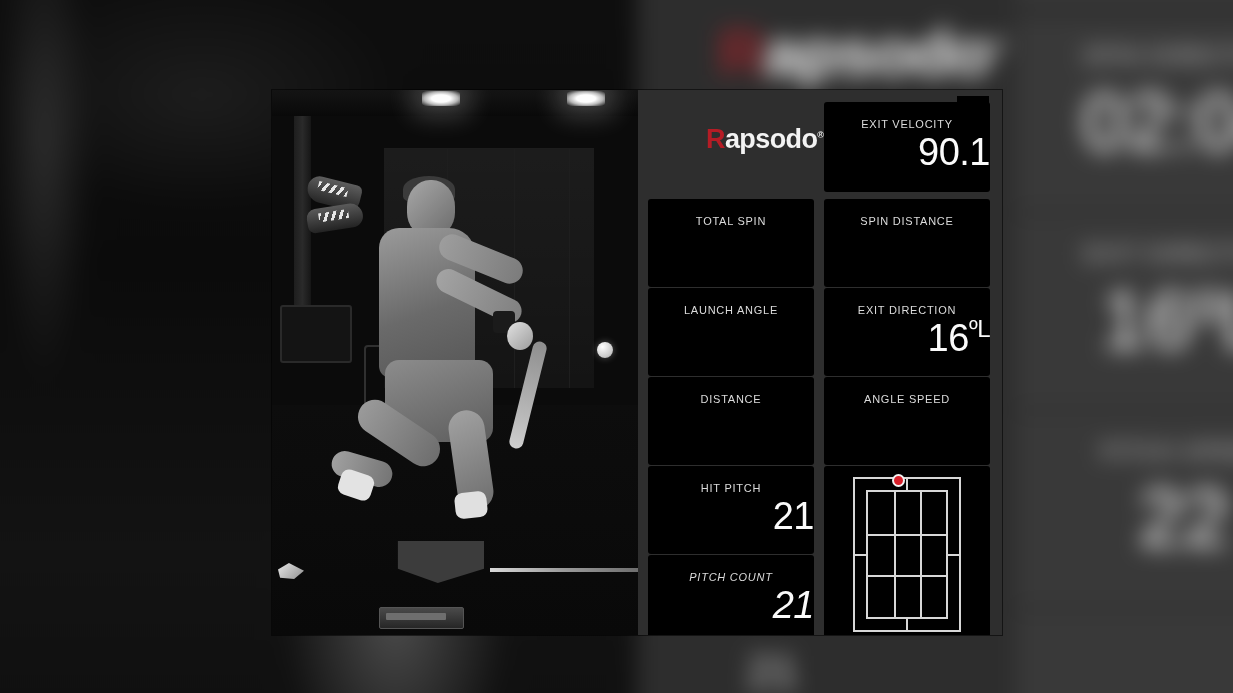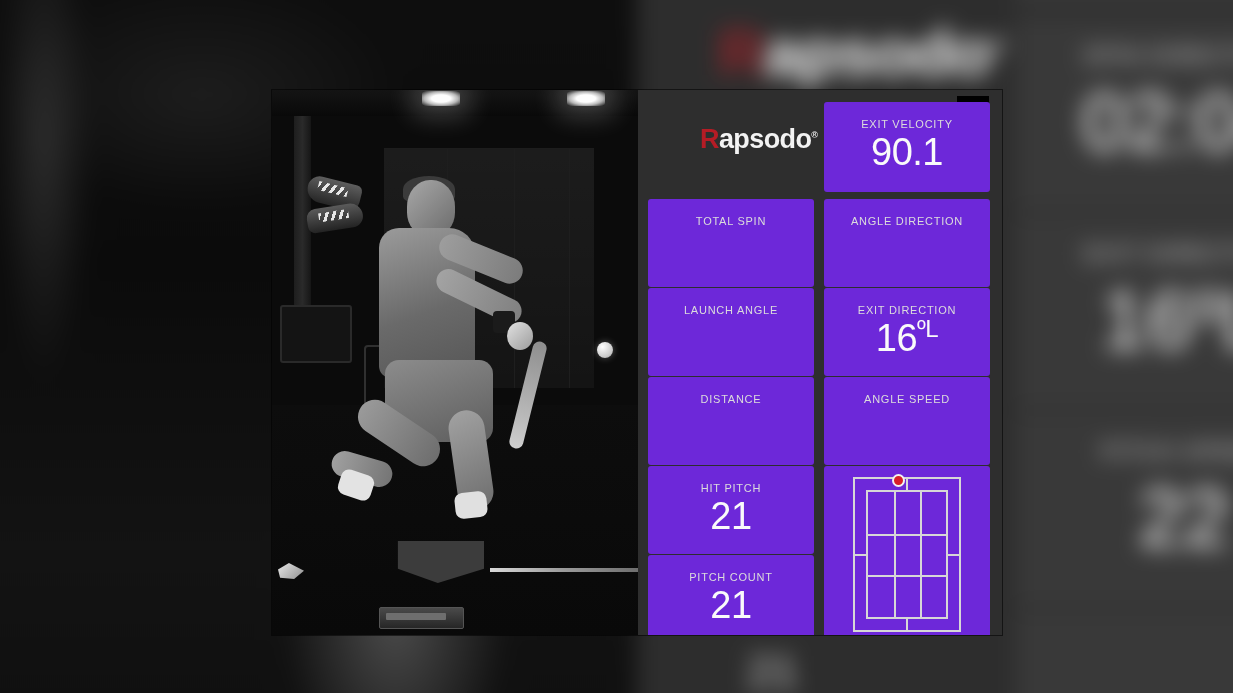--- a/index.html
+++ b/index.html
@@ -253,21 +253,21 @@
     position: absolute; left: 92px; top: 255px; width: 40px; height: 68px;
     border: 2px solid #303030; border-radius: 4px 4px 0 0;
   }
 
   
   .panel {
     position: relative;
     width: 364px; height: 545px;
     background: #2e2e2e;
     flex: 0 0 364px;
-    padding: 8px 10px 10px 18px;
+    padding: 8px 10px 10px 24px;
   }
 
   .panel-head {
     position: relative;
     height: 76px;
   }
   .logo {
     position: absolute;
     left: 44px; top: 28px;
     font-size: 27px;
@@ -293,54 +293,54 @@
   }
 
   .grid {
     position: absolute;
     left: 10px; top: 12px;
     width: 344px;
   }
 
   .card {
     position: absolute;
-    background: #6d28d9;
+    background: #000000;
     border-radius: 3px;
   }
   .card .label {
     position: absolute;
     left: 0; right: 0; top: 16px;
     text-align: center;
     font-size: 11px;
     letter-spacing: 0.75px;
     color: #dcdcdc;
     font-weight: 400;
   }
   .card .value {
     position: absolute;
     left: 0; right: 0; top: 30px;
-    text-align: center;
+    text-align: right;
     font-size: 38px;
     font-weight: 300;
     color: #fafafa;
     line-height: 1.1;
     letter-spacing: -0.5px;
   }
   .card .value .deg { font-size: 24px; vertical-align: super; line-height: 0; }
 
   
   .c-ev   { left: 176px; top: 0px;   width: 166px; height: 90px; }
   .c-ts   { left: 0px;   top: 97px;  width: 166px; height: 88px; }
   .c-sd   { left: 176px; top: 97px;  width: 166px; height: 88px; }
   .c-la   { left: 0px;   top: 186px; width: 166px; height: 88px; }
   .c-ed   { left: 176px; top: 186px; width: 166px; height: 88px; }
   .c-di   { left: 0px;   top: 275px; width: 166px; height: 88px; }
   .c-ps   { left: 176px; top: 275px; width: 166px; height: 88px; }
   .c-hc   { left: 0px;   top: 364px; width: 166px; height: 88px; }
-  .c-pc   { left: 0px;   top: 453px; width: 166px; height: 88px; }
+  .c-pc   { left: 0px;   top: 453px; width: 166px; height: 88px; font-style: italic; }
   .c-court{ left: 176px; top: 364px; width: 166px; height: 177px; }
 
   
   .court-wrap {
     position: absolute;
     left: 0; right: 0; top: 0; bottom: 0;
     display: flex; align-items: center; justify-content: center;
   }
   .court {
     position: relative;
@@ -487,21 +487,21 @@
         <div class="card c-ev">
           <div class="label">EXIT VELOCITY</div>
           <div class="value">90.1</div>
         </div>
 
         <div class="card c-ts">
           <div class="label">TOTAL SPIN</div>
         </div>
 
         <div class="card c-sd">
-          <div class="label">ANGLE DIRECTION</div>
+          <div class="label">SPIN DISTANCE</div>
         </div>
 
         <div class="card c-la">
           <div class="label">LAUNCH ANGLE</div>
         </div>
 
         <div class="card c-ed">
           <div class="label">EXIT DIRECTION</div>
           <div class="value"><span>16</span><span class="deg">ºL</span></div>
         </div>

